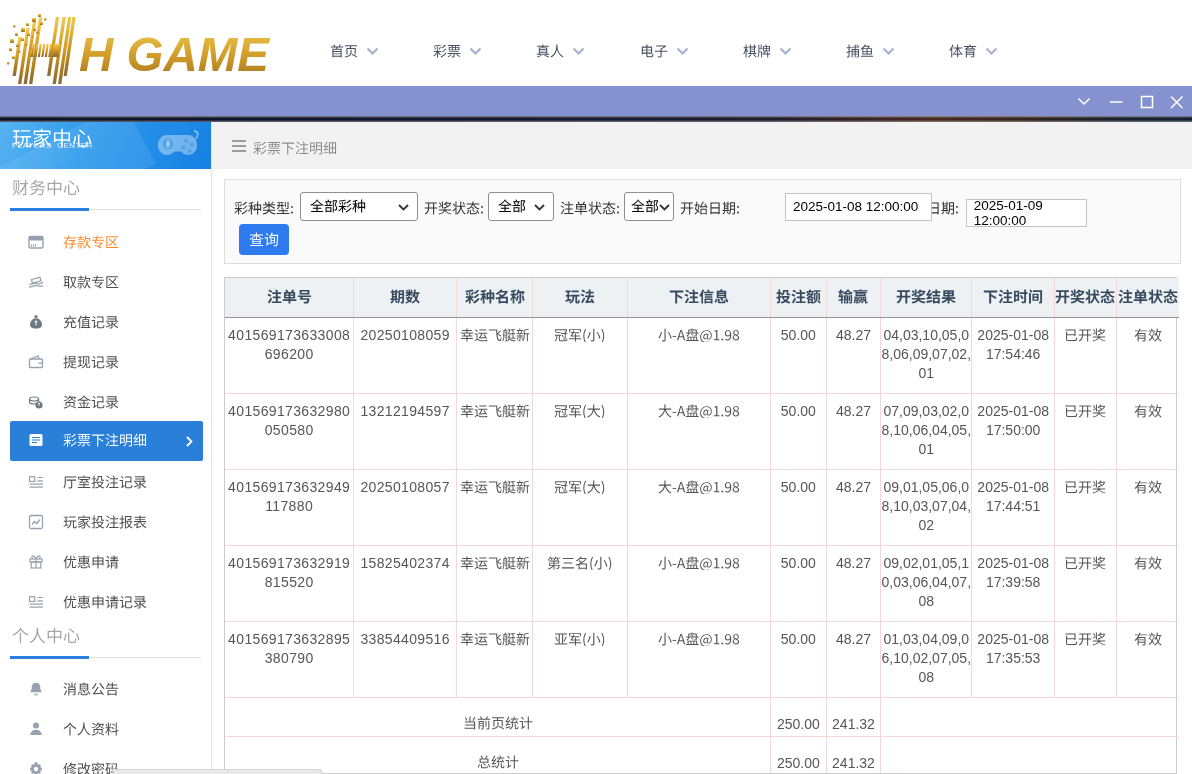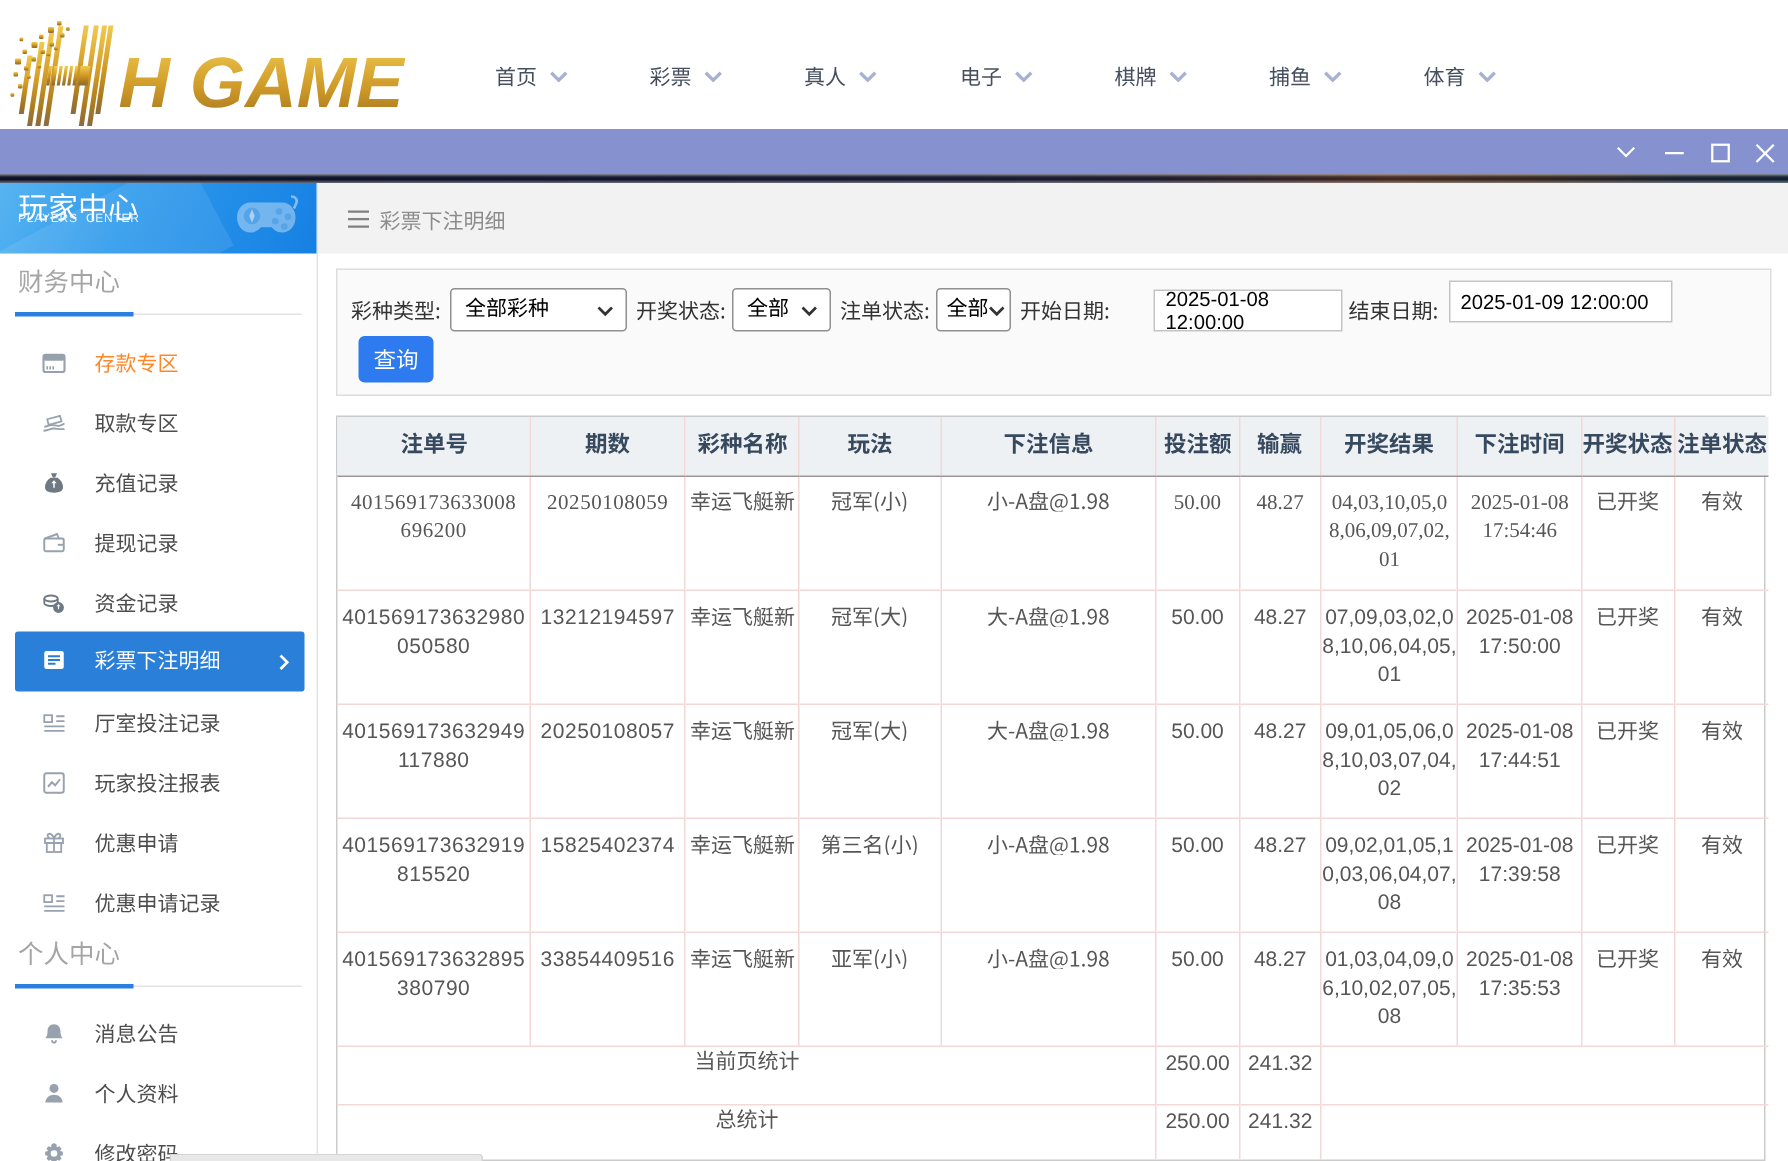--- a/index.html
+++ b/index.html
@@ -16,23 +16,23 @@
 .inp { height:28px; background:#fff; border:1px solid #c3c3c3; font-size:13.5px;
   color:#000; display:flex; align-items:center; padding-left:7px; }
 .btn { width:50px; height:31px; background:#2d7bef; border-radius:4px;
   display:flex; align-items:center; justify-content:center; }
 table { border-collapse:collapse; table-layout:fixed; width:100%; }
 th { height:39.5px; background:#eef1f4; border-bottom:1px solid #9b9395;
   font-size:15px; text-align:center; vertical-align:middle; }
 th + th, td + td { border-left:1px solid #f3d8d8; }
 td { height:76px; vertical-align:top; padding-top:8.5px; text-align:center;
   font-size:14px; color:#565656; line-height:19px; border-top:1px solid #f3d8d8; }
-tbody tr:first-child td { border-top:none;font-family:Liberation Serif, serif; }
+tbody tr:first-child td { border-top:none; }
 td.ls { letter-spacing:0.35px; }
-tr.st td, tr.st2 td { height:39px; padding-top:1px; }
+tr.st td, tr.st2 td { height:39px; padding-top:17px; }
 tr.st2 td { height:37px; }
 </style></head>
 <body>
 <div class="abs" style="left:0;top:0;width:1192px;height:86px;background:#fff"></div>
 <svg class="abs" style="left:0;top:0" width="300" height="90" viewBox="0 0 300 90">
 <defs>
       <linearGradient id="gl" x1="0" y1="0" x2="0" y2="1">
 <stop offset="0" stop-color="#f0ca4f"></stop>
         <stop offset="0.45" stop-color="#d49d28"></stop>
 <stop offset="0.8" stop-color="#a97a1e"></stop>
@@ -463,22 +463,22 @@
   </div>
 <div class="abs sel" style="left:623.5px;top:192px;width:50.5px">
     <span style="margin-left:6px"><svg style="vertical-align:-1.68px;" width="28.0" height="14.0" viewBox="0 -880 2000 1000" fill="#000">
         <use href="#g70"></use>
         <use href="#g71" x="1000"></use>
       </svg></span>
     <svg width="11" height="7" viewBox="0 0 11 7" fill="none" stroke="#333" stroke-width="1.8" style="position:absolute;right:3px;top:11px">
       <path d="M1 1l4.5 4.5L10 1"></path>
     </svg>
   </div>
-<div class="abs inp" style="left:769px;top:192.5px;width:126px">2025-01-08 12:00:00</div>
-<div class="abs inp" style="left:965.7px;top:187px;width:149px">2025-01-09 12:00:00</div>
+<div class="abs inp" style="left:785px;top:192.5px;width:147px">2025-01-08 12:00:00</div>
+<div class="abs inp" style="left:965.7px;top:199px;width:121px">2025-01-09 12:00:00</div>
 <div class="abs btn" style="left:239px;top:224px">
     <svg style="vertical-align:-1.80px;" width="30.0" height="15.0" viewBox="0 -880 2000 1000" fill="#fff">
       <use href="#g72"></use>
       <use href="#g73" x="1000"></use>
     </svg>
   </div>
 <div class="abs" style="left:224.4px;top:276.5px;width:952.9px;border:1px solid #cbcbcb">
     <table>
       <colgroup>
         <col style="width:128px">

